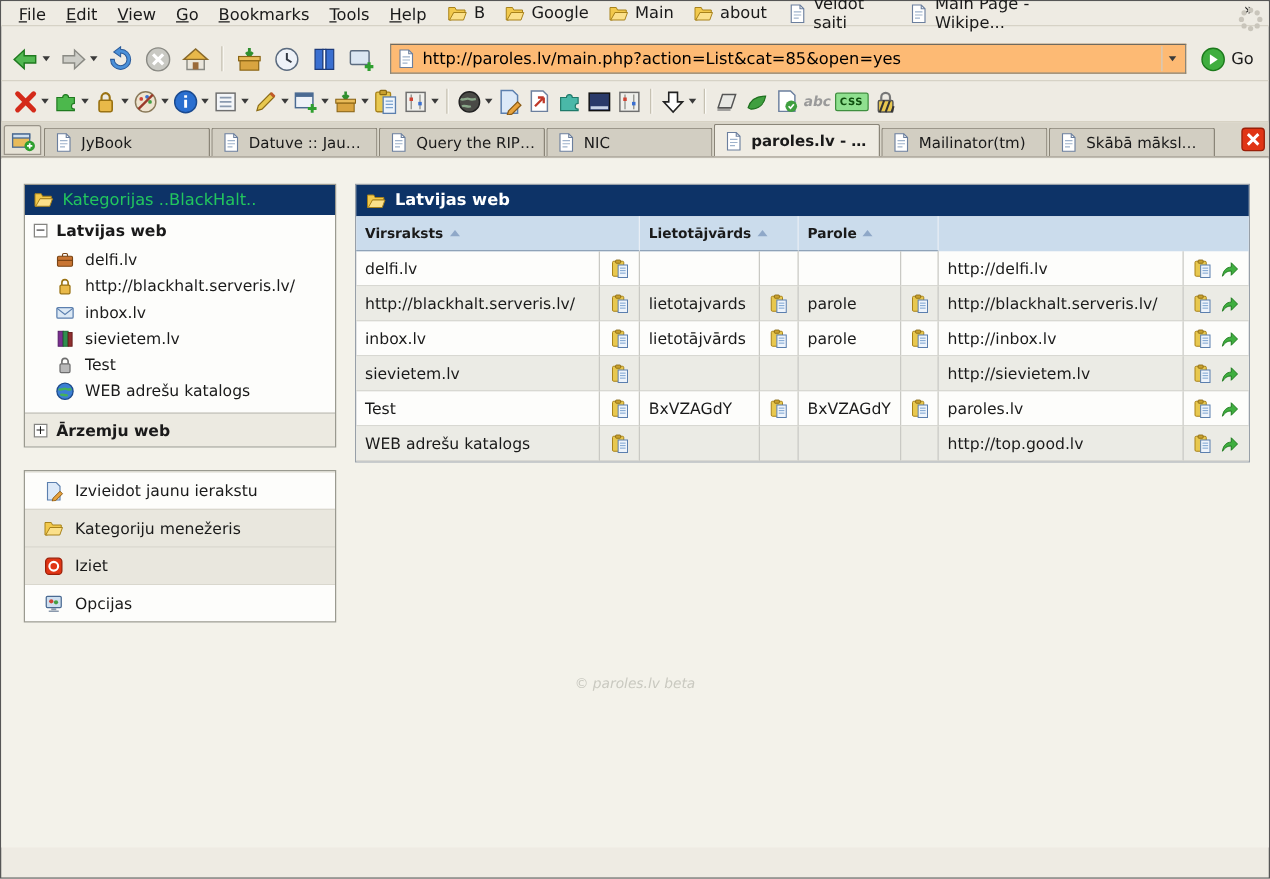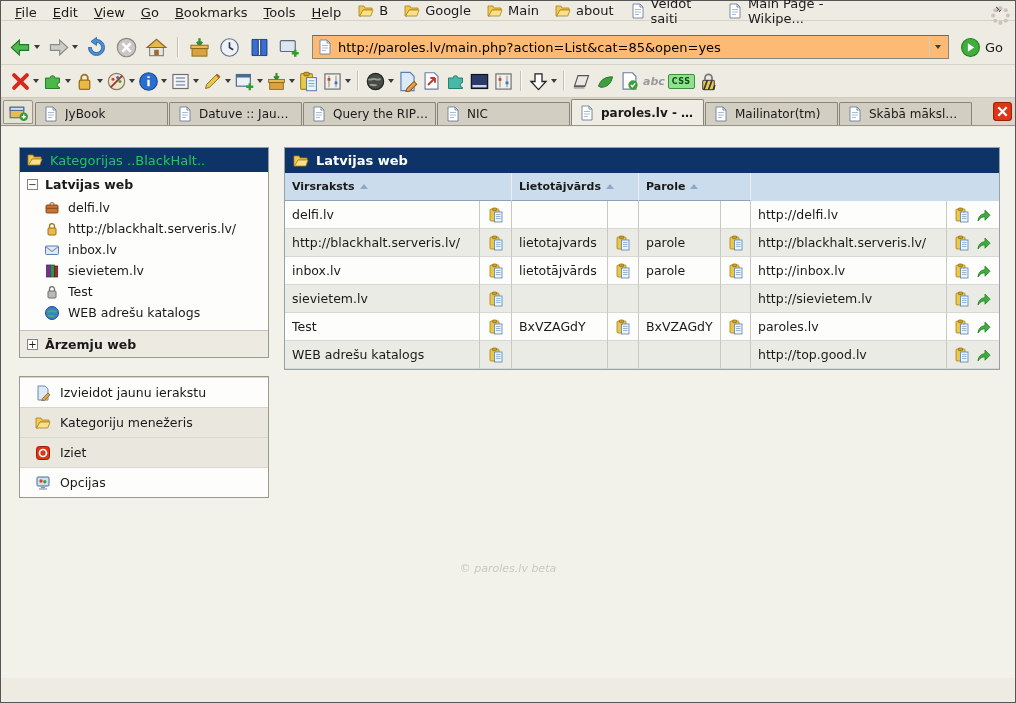--- a/index.html
+++ b/index.html
@@ -65,21 +65,21 @@
   .t-title { height:25px; background:#0d3367; color:#fff; display:flex; align-items:center; gap:7px; padding:0 8px; font-weight:bold; font-size:13px; }
   .t-cols { display:grid; grid-template-columns:195px 32px 96px 31px 82px 30px 196px 1fr; background:#cbdcec; height:28px; }
   .th { grid-column:span 2; display:flex; align-items:center; gap:5px; padding:0 7px; font-size:11px; font-weight:bold; border-right:1px solid #e8eef5; border-bottom:1px solid #8fa3b8; }
   .sort-up { width:0; height:0; border-left:4px solid transparent; border-right:4px solid transparent; border-bottom:5px solid #8fa8c8; }
   .trow { display:grid; grid-template-columns:195px 32px 96px 31px 82px 30px 196px 1fr; height:28px; }
   .trow.alt { background:#ebebe5; }
   .td { display:flex; align-items:center; padding:0 7px; font-size:12.5px; border-right:1px solid #c9c9c4; border-bottom:1px solid #d8d8d2; overflow:hidden; white-space:nowrap; }
   .td.iccell { justify-content:center; padding:0 2px; }
   .td.actions { gap:6px; justify-content:center; border-right:none; }
 
-  .page-footer { position:absolute; top:435px; left:0; width:100%; text-align:center; color:#c9c9c0; font-size:11px; font-style:italic; }
+  .page-footer { position:absolute; top:413px; left:0; width:100%; text-align:center; color:#c9c9c0; font-size:11px; font-style:italic; }
 
   
   .statusbar { position:absolute; left:0; right:0; bottom:0; height:24px; background:#eeebe3; border-top:1px solid #d6d2c6; display:flex; align-items:center; padding:0 2px; gap:4px; }
   .grip { width:12px; height:16px; border-left:2px groove #fff; border-right:2px groove #fff; margin:0 2px; }
   .sunken { border:1px solid; border-color:#9a968a #fdfcf8 #fdfcf8 #9a968a; height:19px; display:flex; align-items:center; }
   .sb-icon { width:24px; justify-content:center; }
   .sb-field { width:438px; padding:0 6px; font-size:12px; }
   .sb-spacer { flex:1; }
   .sb-weather { display:flex; align-items:center; gap:7px; font-size:12px; padding:0 6px 0 10px; border-left:2px groove #fff; height:19px; }
 </style>

